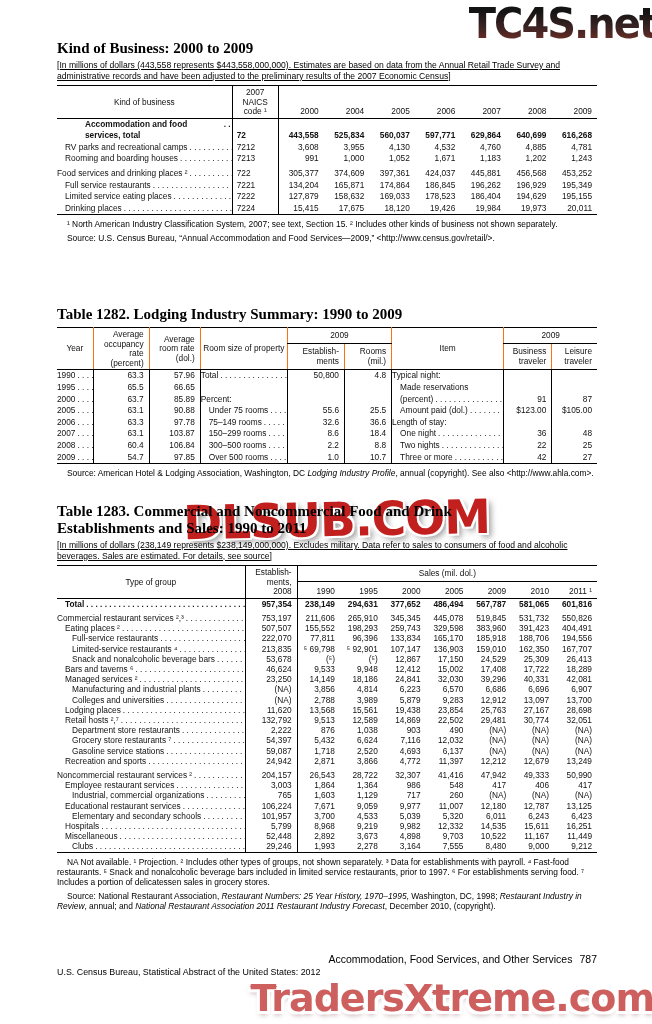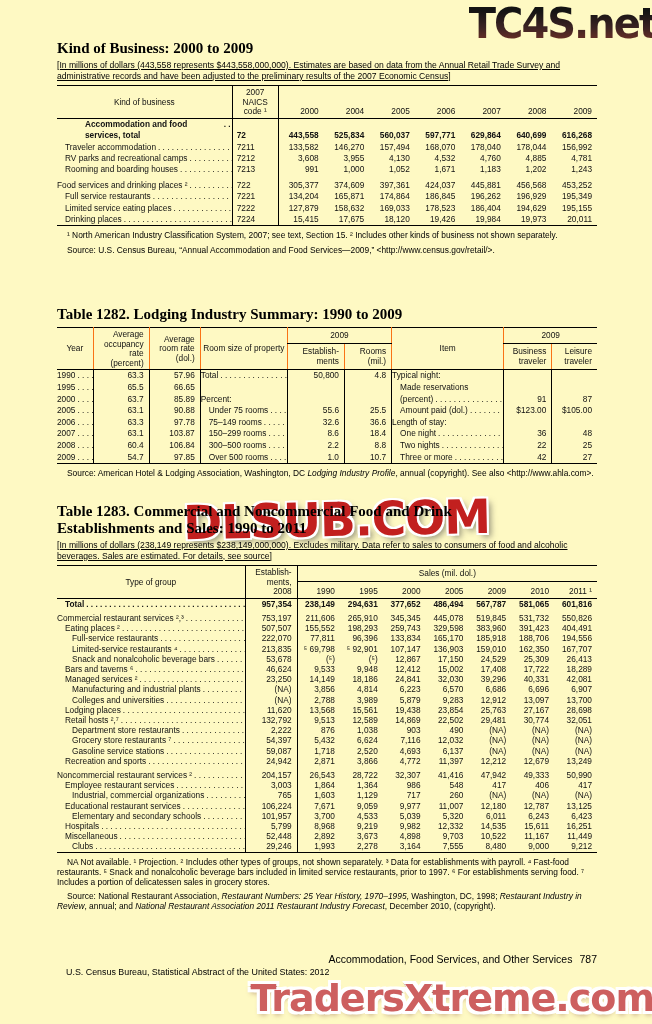--- a/index.html
+++ b/index.html
@@ -1,16 +1,16 @@
 <!DOCTYPE html>
 <html><head>
 <meta charset="utf-8">
 <style>
   html,body{margin:0;padding:0;background:#e8e8e8;}
-  .page{position:relative;width:652px;height:1024px;background:#fef9c3;overflow:hidden;
+  .page{position:relative;width:652px;height:1024px;background:#ffffff;overflow:hidden;
         font-family:"Liberation Sans",sans-serif;color:#111;}
   .sec{position:absolute;left:57px;width:540px;}
 
   
   .tbl-title{font-family:"Liberation Serif",serif;font-weight:bold;font-size:15px;line-height:17px;color:#000;}
   .note{font-size:8.6px;line-height:10.5px;margin-top:3px;color:#000;text-decoration:underline;}
 
   
   table{border-collapse:collapse;width:540px;margin-top:4px;table-layout:fixed;
         border-top:1px solid #000;border-bottom:1px solid #000;}
@@ -43,21 +43,21 @@
 
   #t1283 td{line-height:10.2px;}
   #t1283 .estab{border-left:1px solid #000;border-right:1px solid #000;}
 
   
   .fnote{font-size:8.4px;line-height:10.2px;margin:4px 0 0 0;text-indent:10px;color:#000;}
 
   
   .foot-head{position:absolute;left:57px;top:953px;width:540px;text-align:right;font-size:10.5px;color:#000;}
   .foot-head .pgnum{margin-left:7px;}
-  .foot-src{position:absolute;left:57px;top:967px;width:540px;font-size:8.9px;color:#000;margin-left:9px;}
+  .foot-src{position:absolute;left:57px;top:967px;width:540px;font-size:8.9px;color:#000;}
 
   
   .wm{position:absolute;font-family:"DejaVu Sans",sans-serif;font-weight:bold;white-space:nowrap;pointer-events:none;}
   .wm-top{top:0px;right:-4px;font-size:40px;letter-spacing:-2px;
           background:linear-gradient(180deg,#141414 25%,#3c2323 60%,#7a3327 95%);
           -webkit-background-clip:text;background-clip:text;color:transparent;
           transform:scaleY(1.05);}
   .wm-mid{top:492px;left:183px;font-size:47px;letter-spacing:-1px;color:#c2201f;
           -webkit-text-stroke:2px #ffffff;paint-order:stroke fill;transform:rotate(-1.2deg);
           text-shadow:0 0 2px #fff,2px 2px 0 #fff,-2px -2px 0 #fff,2px -2px 0 #fff,-2px 2px 0 #fff,4px 4px 6px rgba(60,60,60,.55);}
@@ -114,36 +114,20 @@
               </div>
             </td>
             <td class="naics">72</td>
             <td class="num">443,558</td>
             <td class="num">525,834</td>
             <td class="num">560,037</td>
             <td class="num">597,771</td>
             <td class="num">629,864</td>
             <td class="num">640,699</td>
             <td class="num">616,268</td>
-          </tr>
-          <tr class="">
-            <td class="stub  ind1">
-              <div class="stubflex">
-                <span class="lbl">Traveler accommodation</span>
-                <span class="dots"></span>
-              </div>
-            </td>
-            <td class="naics">7211</td>
-            <td class="num">133,582</td>
-            <td class="num">146,270</td>
-            <td class="num">157,494</td>
-            <td class="num">168,070</td>
-            <td class="num">178,040</td>
-            <td class="num">178,044</td>
-            <td class="num">156,992</td>
           </tr>
           <tr class="">
             <td class="stub  ind1">
               <div class="stubflex">
                 <span class="lbl">RV parks and recreational camps</span>
                 <span class="dots"></span>
               </div>
             </td>
             <td class="naics">7212</td>
             <td class="num">3,608</td>

